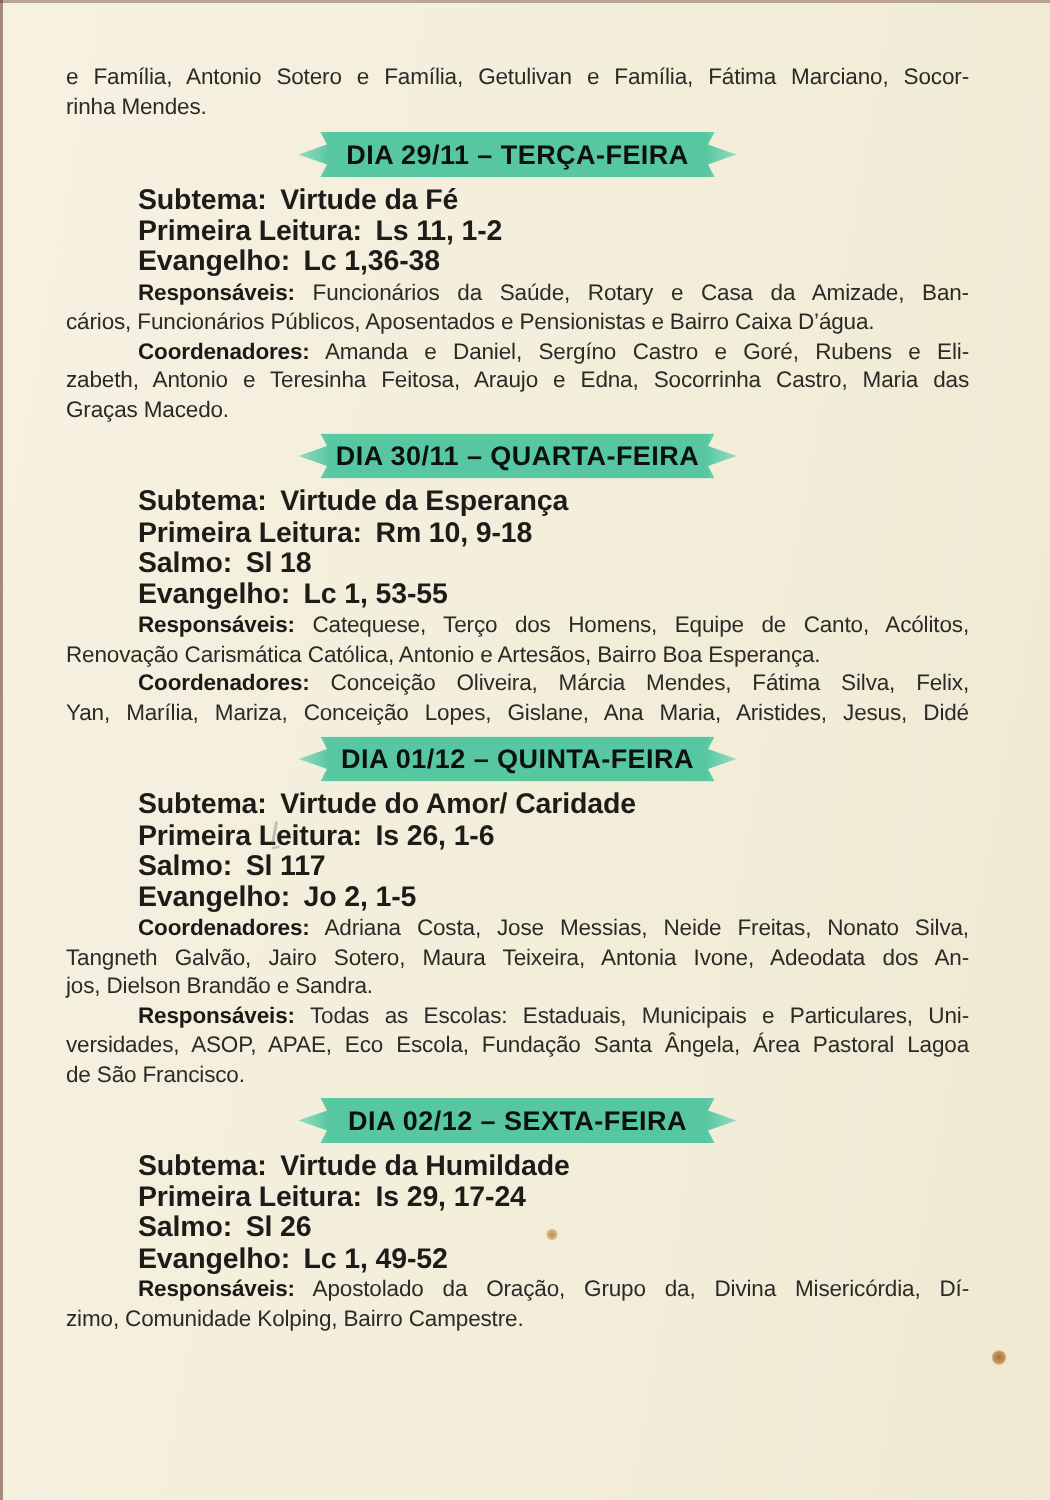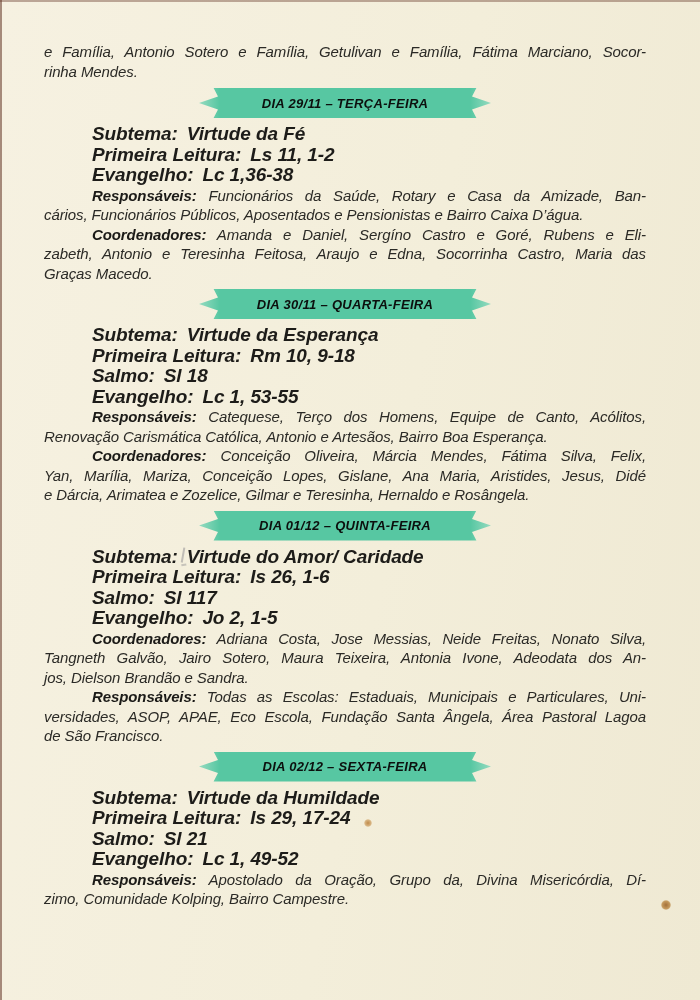--- a/index.html
+++ b/index.html
@@ -9,21 +9,21 @@
   .page {
     position:relative;
     width:700px; height:1000px;
     background: linear-gradient(100deg, #f6f1e1 0%, #f3eeda 55%, #efe9d3 100%);
     font-family: "Liberation Sans", sans-serif;
     color:#2b2a26;
     overflow:hidden;
     box-shadow: inset 2px 0 0 rgba(99,52,38,0.55), inset 0 2px 0 rgba(99,52,38,0.40);
   }
 
-  .content { padding: 42px 54px 0 44px; font-style: italic; }
+  .content { padding: 42px 54px 0 44px; }
 
   .pline {
     font-size:15px;
     line-height:19.5px;
     letter-spacing:-0.1px;
     text-align:justify;
     white-space:normal;
   }
   .pline.stretch { text-align-last: justify; }
   .pline.indent  { text-indent:48px; }
@@ -47,21 +47,21 @@
   .banner-row { display:flex; justify-content:center; margin:6px 0; }
   .banner {
     position:relative;
     width:292px; height:30px;
     background: linear-gradient(90deg,#96dbc0 0%, #57c7a2 7%, #57c7a2 93%, #96dbc0 100%);
     clip-path: polygon(0 50%, 6.5% 28%, 5% 0%, 95% 0%, 93.5% 28%, 100% 50%, 93.5% 72%, 95% 100%, 5% 100%, 6.5% 72%);
     display:flex; align-items:center; justify-content:center;
   }
   .banner-text {
     font-weight:700;
-    font-size:13px;
+    font-size:18px;
     letter-spacing:0.3px;
     color:#0c100e;
   }
 
   .stain { position:absolute; border-radius:50%; pointer-events:none; }
   .stain-1 { left:364px; top:819px; width:8px; height:8px;
     background: radial-gradient(circle, #c08b4a 0%, #d8b583 55%, rgba(216,181,131,0) 75%); }
   .stain-2 { left:661px; top:900px; width:10px; height:10px;
     background: radial-gradient(circle, #a4713a 0%, #c59a5e 55%, rgba(197,154,94,0) 78%); }
 
@@ -119,21 +119,20 @@
             <div class="field"><span class="flabel">Salmo:</span><span class="fvalue">Sl 18</span></div>
             <div class="field"><span class="flabel">Evangelho:</span><span class="fvalue">Lc 1, 53-55</span></div>
           </div>
           <div class="para">
             <div class="pline indent stretch"><b class="plabel">Responsáveis:</b> <span>Catequese, Terço dos Homens, Equipe de Canto, Acólitos,</span></div>
             <div class="pline">Renovação Carismática Católica, Antonio e Artesãos, Bairro Boa Esperança.</div>
           </div>
           <div class="para">
             <div class="pline indent stretch"><b class="plabel">Coordenadores:</b> <span>Conceição Oliveira, Márcia Mendes, Fátima Silva, Felix,</span></div>
             <div class="pline stretch">Yan, Marília, Mariza, Conceição Lopes, Gislane, Ana Maria, Aristides, Jesus, Didé</div>
-            <div class="pline">e Dárcia, Arimatea e Zozelice, Gilmar e Teresinha, Hernaldo e Rosângela.</div>
           </div>
         </section>
         <section class="day">
           <div class="banner-row">
             <div class="banner">
               <span class="banner-text">DIA 01/12 – QUINTA-FEIRA</span>
             </div>
           </div>
           <div class="fields">
             <div class="field"><span class="flabel">Subtema:</span><span class="fvalue">Virtude do Amor/ Caridade</span></div>
@@ -154,21 +153,21 @@
         </section>
         <section class="day">
           <div class="banner-row">
             <div class="banner">
               <span class="banner-text">DIA 02/12 – SEXTA-FEIRA</span>
             </div>
           </div>
           <div class="fields">
             <div class="field"><span class="flabel">Subtema:</span><span class="fvalue">Virtude da Humildade</span></div>
             <div class="field"><span class="flabel">Primeira Leitura:</span><span class="fvalue">Is 29, 17-24</span></div>
-            <div class="field"><span class="flabel">Salmo:</span><span class="fvalue">Sl 21</span></div>
+            <div class="field"><span class="flabel">Salmo:</span><span class="fvalue">Sl 26</span></div>
             <div class="field"><span class="flabel">Evangelho:</span><span class="fvalue">Lc 1, 49-52</span></div>
           </div>
           <div class="para">
             <div class="pline indent stretch"><b class="plabel">Responsáveis:</b> <span>Apostolado da Oração, Grupo da, Divina Misericórdia, Dí-</span></div>
             <div class="pline">zimo, Comunidade Kolping, Bairro Campestre.</div>
           </div>
         </section>
       </div>
   </div>
   <div class="stain stain-1"></div>

